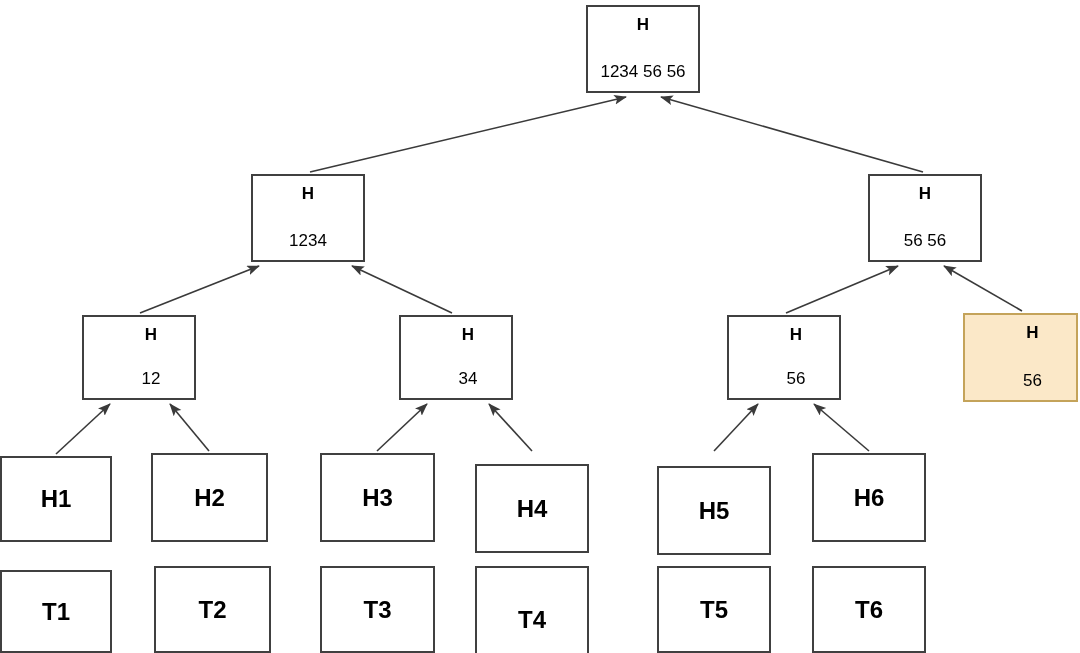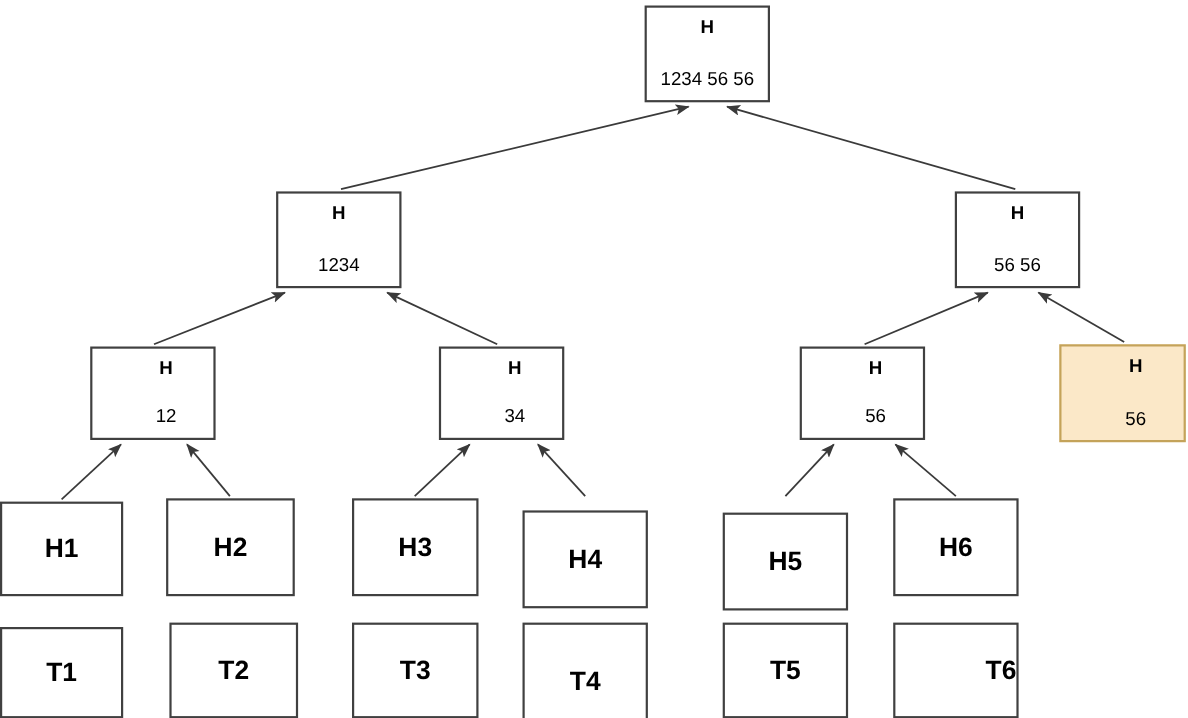--- a/index.html
+++ b/index.html
@@ -165,18 +165,18 @@
       </div>
       <div class="node leaf" style="left: 320px; top: 566px; width: 115px; height: 87px;">
         <div class="leaf-label">T3</div>
       </div>
       <div class="node leaf" style="left: 475px; top: 566px; width: 114px; height: 107px;">
         <div class="leaf-label">T4</div>
       </div>
       <div class="node leaf" style="left: 657px; top: 566px; width: 114px; height: 87px;">
         <div class="leaf-label">T5</div>
       </div>
-      <div class="node leaf" style="left: 812px; top: 566px; width: 114px; height: 87px; align-items: flex-end;">
+      <div class="node leaf" style="left: 812px; top: 566px; width: 114px; height: 87px;">
         <div class="leaf-label">T6</div>
       </div>
     </div>
 
 </div>
 
 </body></html>

